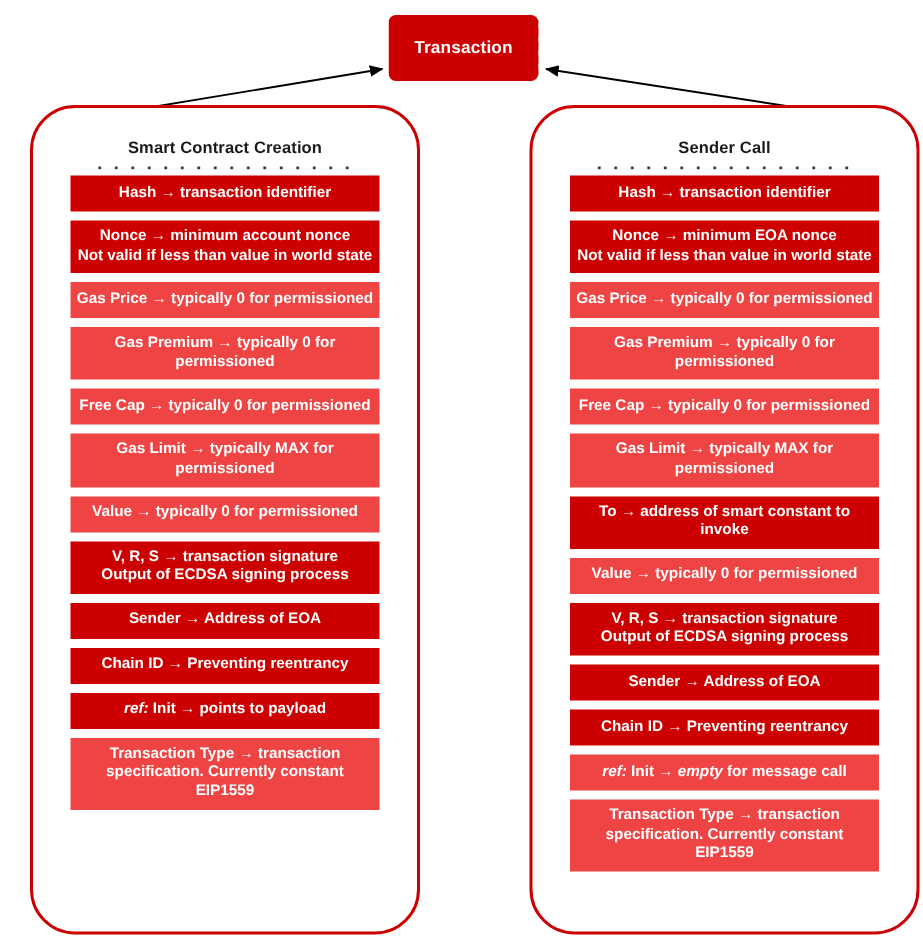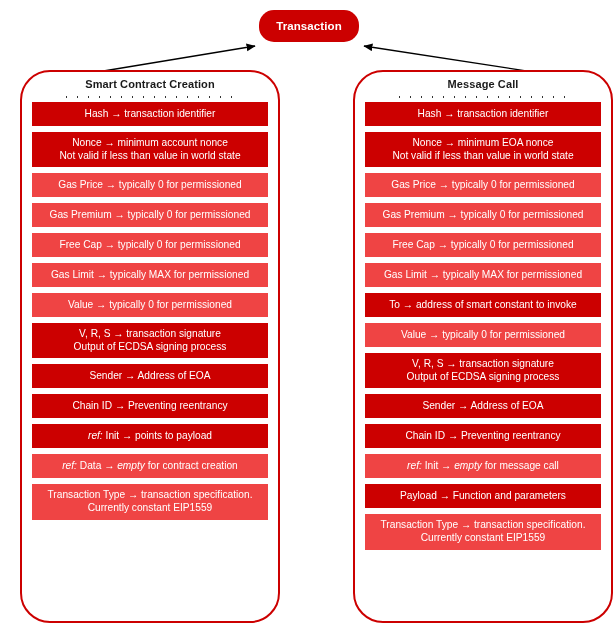--- a/index.html
+++ b/index.html
@@ -21,24 +21,24 @@
     width: 615px;
     height: 631px;
   }
 
   
   #transaction-node {
     position: absolute;
     left: 259px;
     top: 10px;
     width: 100px;
-    height: 32px;
+    height: 44px;
     background: #CC0000;
     border: 3px dashed #CC0000;
-    border-radius: 15px;
+    border-radius: 5px;
     box-sizing: border-box;
     display: flex;
     align-items: center;
     justify-content: center;
   }
   #transaction-node .node-label {
     color: #ffffff;
     font-size: 11.5px;
     font-weight: bold;
     letter-spacing: 0.1px;
@@ -57,21 +57,21 @@
   
   .branch {
     position: absolute;
     top: 70px;
     width: 260px;
     height: 553px;
     border: 2.5px solid #CC0000;
     border-radius: 30px;
     box-sizing: border-box;
     background: #ffffff;
-    padding: 0;
+    padding: 15px;
   }
   #branch-left  { left: 20px; }
   #branch-right { left: 353px; }
 
   .branch-title {
     text-align: center;
     font-size: 11px;
     font-weight: bold;
     color: #1a1a1a;
     margin-top: 6px;
@@ -92,21 +92,21 @@
     margin: 0;
     padding: 0 10px;
   }
   .field-box {
     margin: 0 0 6px 0;
     padding: 5px 4px;
     box-sizing: border-box;
     text-align: center;
     color: #ffffff;
     font-size: 10.2px;
-    font-weight: normal;
+    font-weight: bold;
     line-height: 12.6px;
     min-height: 24px;
     display: flex;
     align-items: center;
     justify-content: flex-end;
   }
   .field-box.red  { background: #CC0000; }
   .field-box.gray { background: #ef4444; }
   .field-box .txt { display: block; width: 100%; }
   .field-box em { font-style: italic; }
@@ -161,30 +161,27 @@
         <li class="field-box red">
           <span class="txt">Sender → Address of EOA</span>
         </li>
         <li class="field-box red">
           <span class="txt">Chain ID → Preventing reentrancy</span>
         </li>
         <li class="field-box red">
           <span class="txt"><em>ref:</em> Init → points to payload</span>
         </li>
         <li class="field-box gray">
-          <span class="txt"><em>ref:</em> Data → <em>empty</em> for contract creation</span>
-        </li>
-        <li class="field-box gray">
           <span class="txt">Transaction Type → transaction specification. Currently constant EIP1559</span>
         </li>
       </ul>
   </div>
 
   <div class="branch" id="branch-right">
-    <div class="branch-title">Message Call</div>
+    <div class="branch-title">Sender Call</div>
     <div class="title-dots"></div>
     <ul class="field-list">
         <li class="field-box red">
           <span class="txt">Hash → transaction identifier</span>
         </li>
         <li class="field-box red">
           <span class="txt">Nonce → minimum EOA nonce<br>Not valid if less than value in world state</span>
         </li>
         <li class="field-box gray">
           <span class="txt">Gas Price → typically 0 for permissioned</span>
@@ -209,22 +206,19 @@
         </li>
         <li class="field-box red">
           <span class="txt">Sender → Address of EOA</span>
         </li>
         <li class="field-box red">
           <span class="txt">Chain ID → Preventing reentrancy</span>
         </li>
         <li class="field-box gray">
           <span class="txt"><em>ref:</em> Init → <em>empty</em> for message call</span>
         </li>
-        <li class="field-box red">
-          <span class="txt">Payload → Function and parameters</span>
-        </li>
         <li class="field-box gray">
           <span class="txt">Transaction Type → transaction specification. Currently constant EIP1559</span>
         </li>
       </ul>
   </div>
 
 </div>
 
 </body></html>

